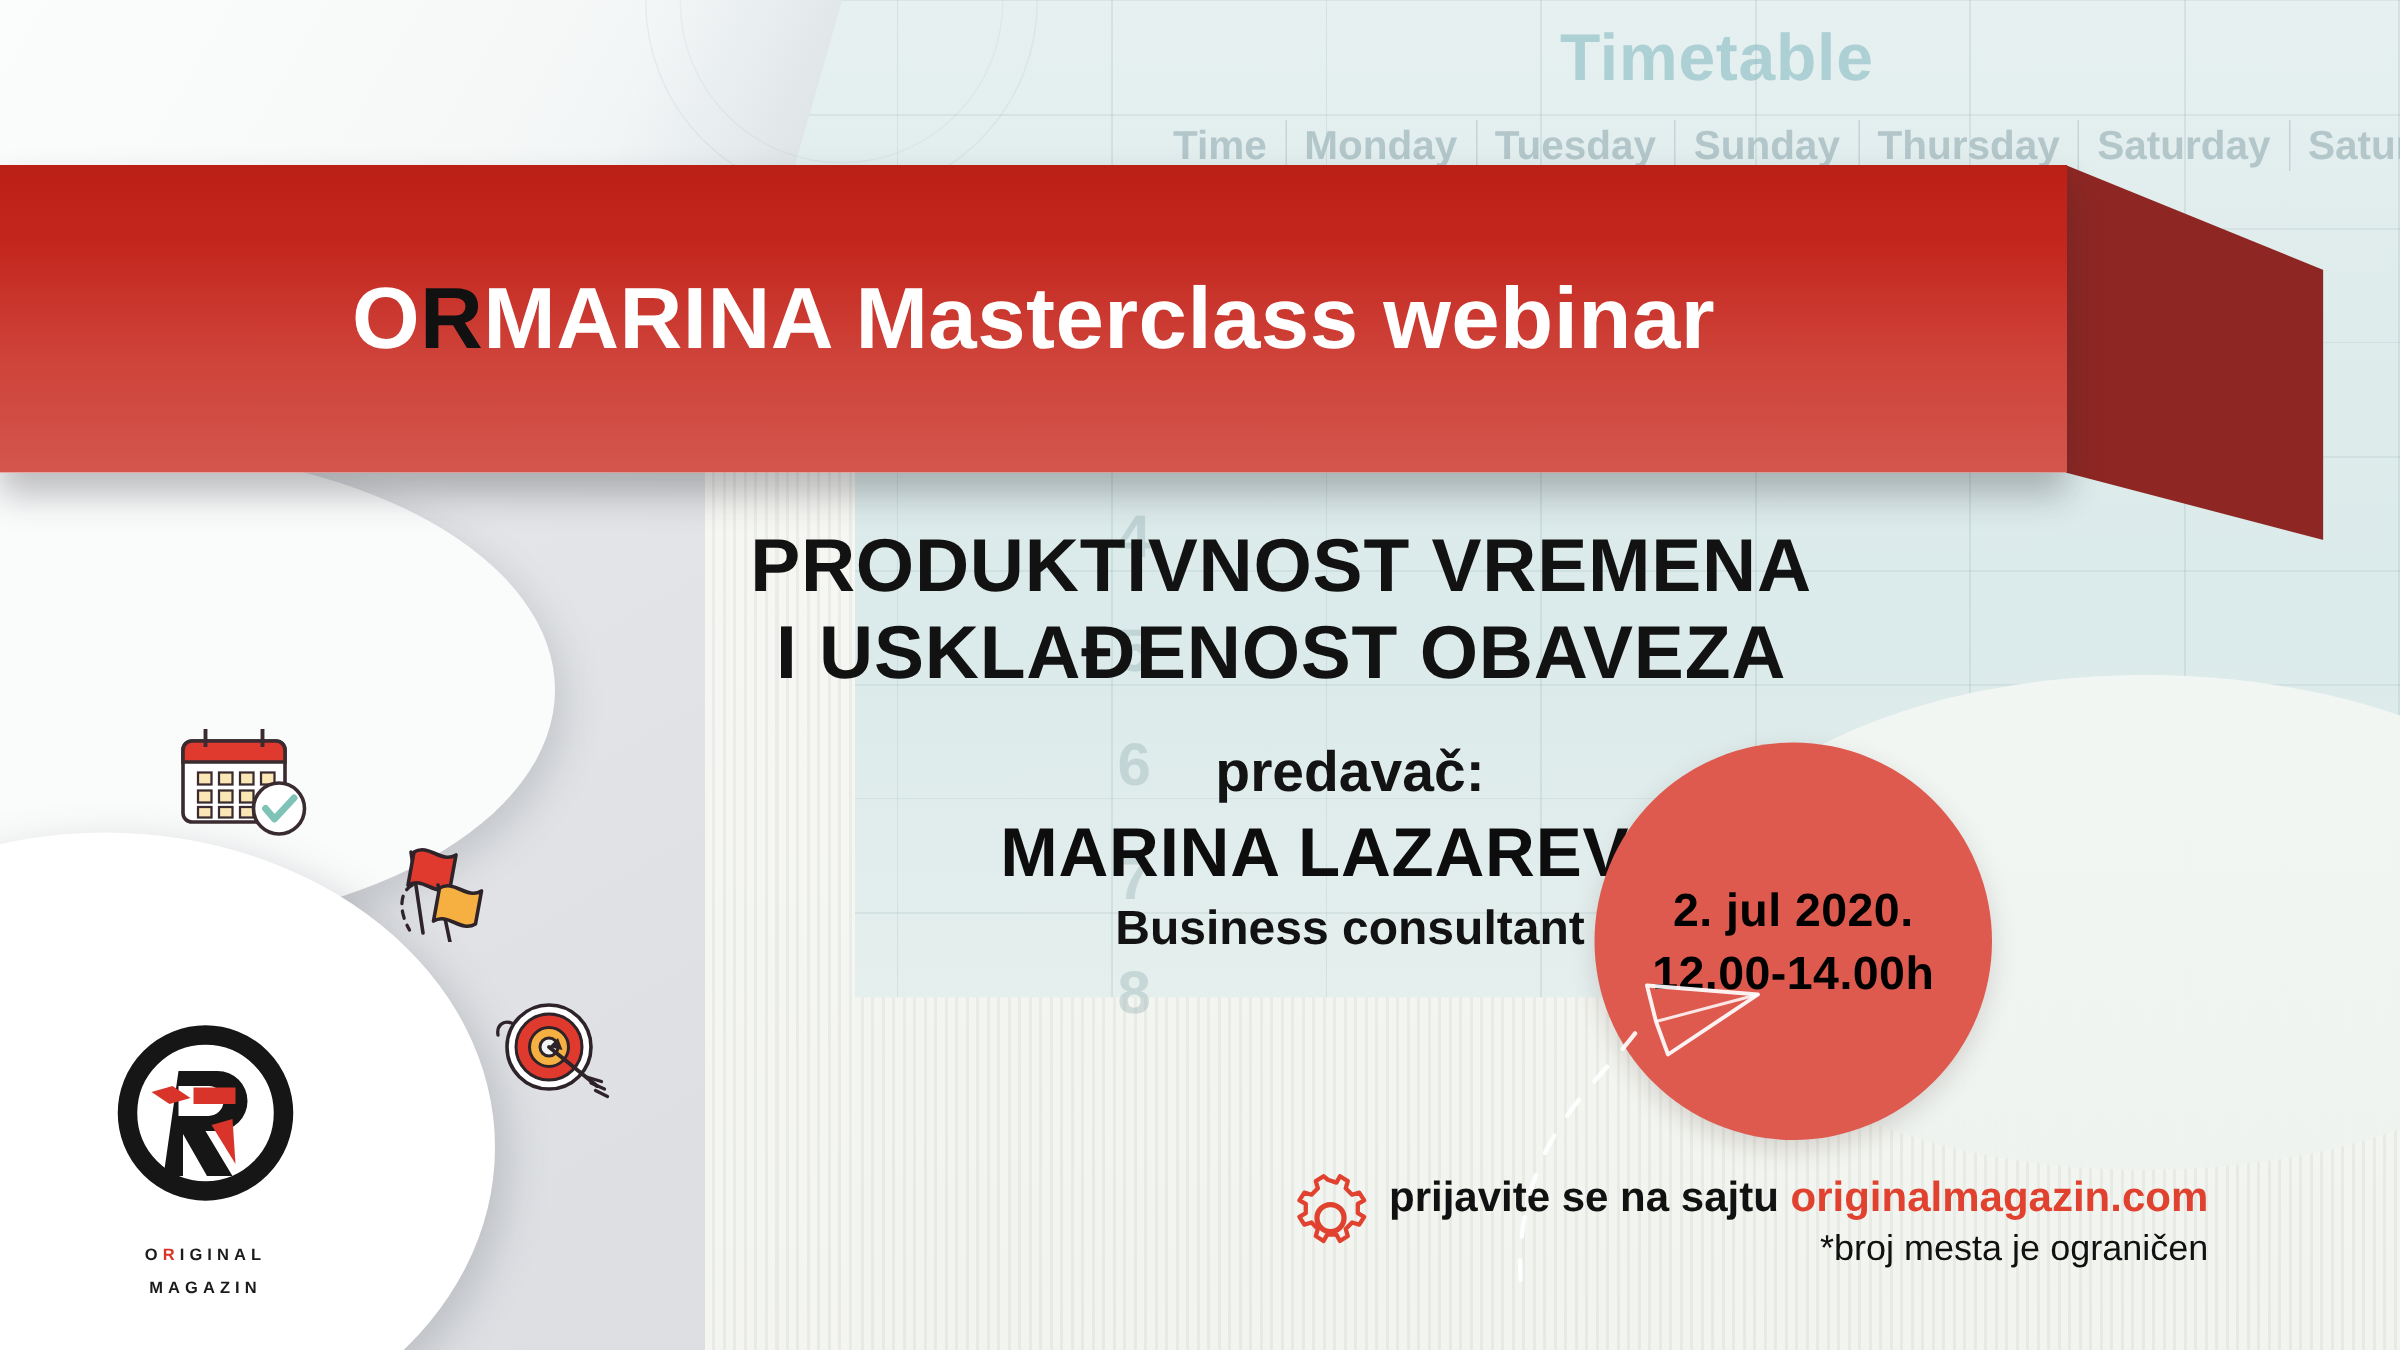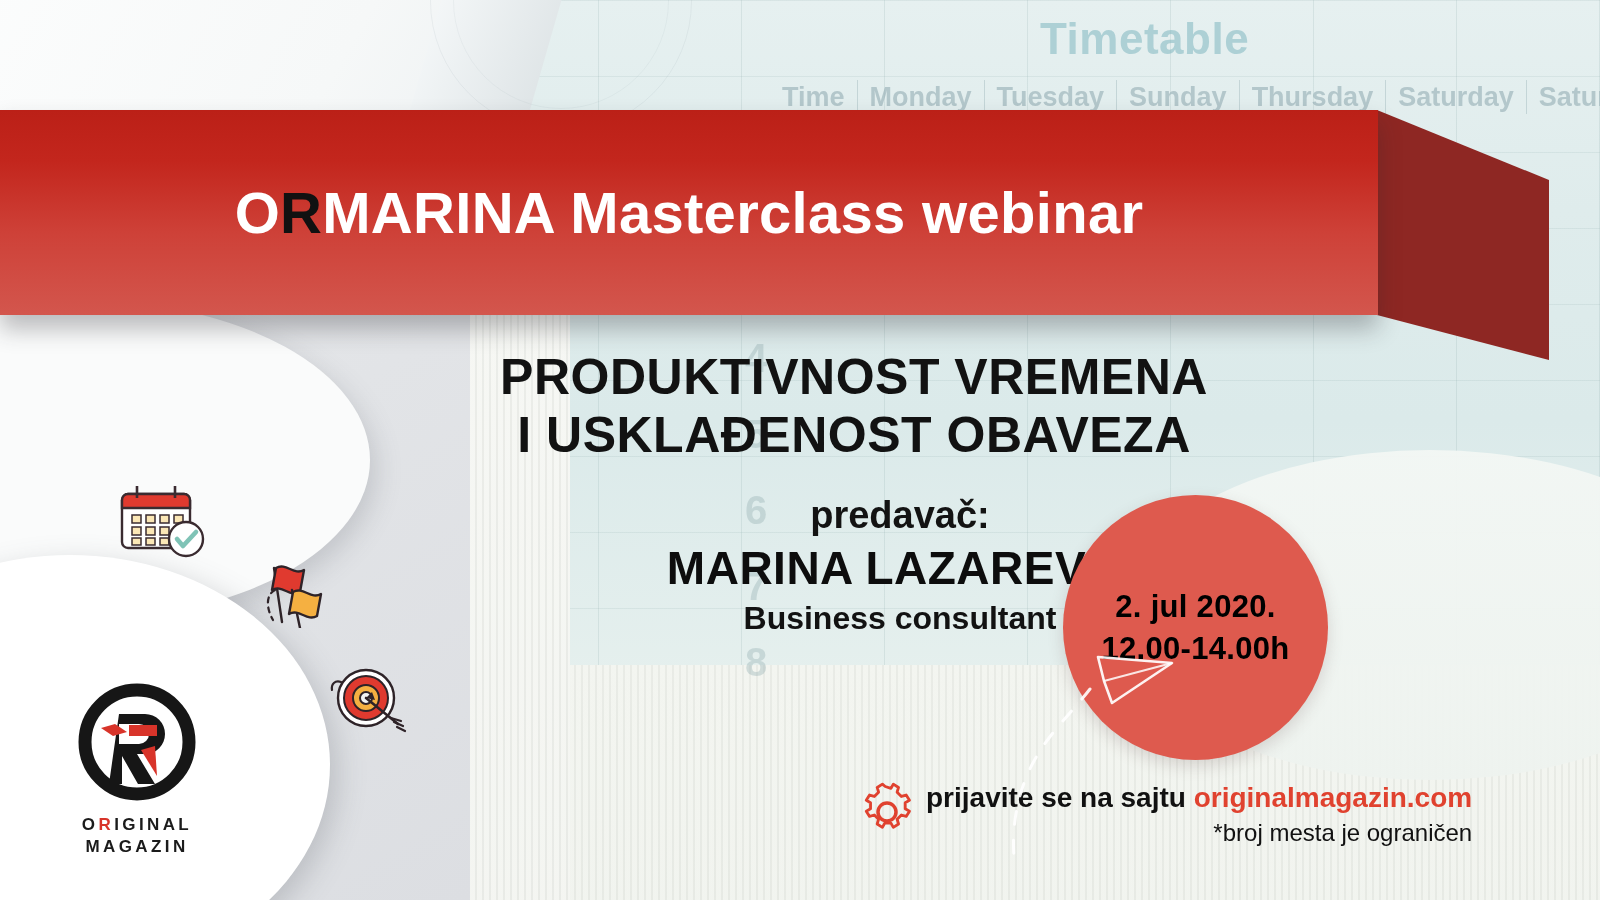--- a/index.html
+++ b/index.html
@@ -366,22 +366,22 @@
   
   .logo {
     position: absolute;
     left: 62px;
     top: 680px;
     width: 150px;
     text-align: center;
   }
   .logo-mark { width: 124px; height: 124px; margin: 0 auto; display: block; }
   .logo-word {
-    margin-top: 10px;
-    font-size: 17px;
+    margin-top: 22px;
+    font-size: 11px;
     font-weight: bold;
     letter-spacing: 3.4px;
     color: #1b1b1b;
     line-height: 22px;
   }
   .logo-word .r { color: #d8342a; }
 
   
   .ico { position: absolute; }
   .ico-calendar { left: 118px; top: 484px; }

